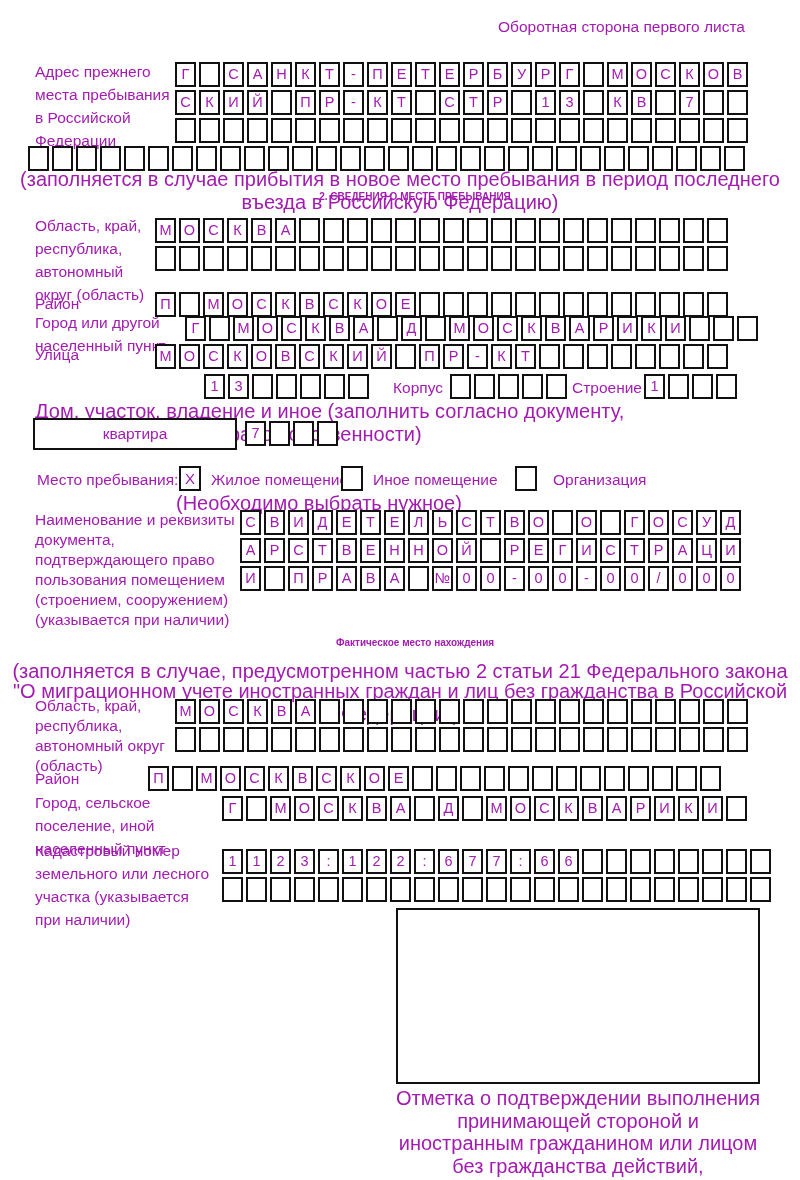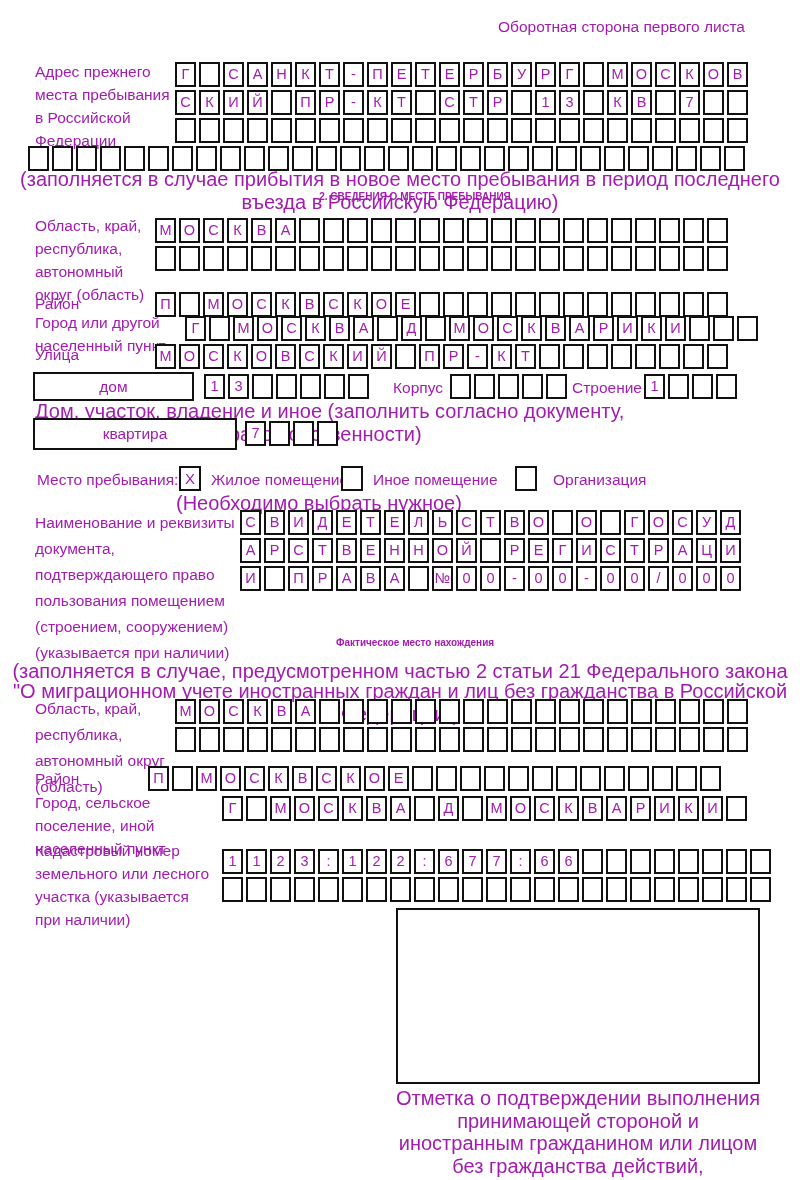--- a/index.html
+++ b/index.html
@@ -1,20 +1,20 @@
 <!DOCTYPE html>
 <html><head>
 <meta charset="utf-8">
 <style>
   html,body{margin:0;padding:0;background:#fff;}
   .form{position:relative;width:800px;height:1180px;background:#fff;color:#a21caf;
         font-family:Liberation Sans, sans-serif;overflow:hidden;}
   .abs{position:absolute;}
   .lbl{font-size:15.5px;line-height:23px;}
-  .lbl-tight{font-size:15.5px;line-height:26px;}
+  .lbl-tight{font-size:15.5px;line-height:20px;}
   .corner{position:absolute;top:18px;right:55px;font-size:15.5px;}
   .title{position:absolute;left:15px;width:800px;text-align:center;font-weight:bold;font-size:10px;}
   .note{position:absolute;font-size:20px;}
   .note-c{left:0;width:800px;text-align:center;}
   .boxrow{position:absolute;white-space:nowrap;height:24px;}
   .cell{display:inline-block;box-sizing:content-box;width:17px;height:21px;border:2px solid #111;
         margin-right:3px;text-align:center;font-size:14.5px;line-height:21px;vertical-align:top;
         background:#fff;}
   .widebox{position:absolute;border:2px solid #111;display:flex;align-items:center;justify-content:center;
         font-size:15.5px;background:#fff;}
@@ -44,21 +44,20 @@
 
   <div class="abs lbl" style="left:35px;top:292px">Район</div>
   <div class="boxrow" style="left:155px;top:292px"><span class="cell">П</span><span class="cell"></span><span class="cell">М</span><span class="cell">О</span><span class="cell">С</span><span class="cell">К</span><span class="cell">В</span><span class="cell">С</span><span class="cell">К</span><span class="cell">О</span><span class="cell">Е</span><span class="cell"></span><span class="cell"></span><span class="cell"></span><span class="cell"></span><span class="cell"></span><span class="cell"></span><span class="cell"></span><span class="cell"></span><span class="cell"></span><span class="cell"></span><span class="cell"></span><span class="cell"></span><span class="cell"></span></div>
 
   <div class="abs lbl" style="left:35px;top:311px;width:150px">Город или другой населенный пункт</div>
   <div class="boxrow" style="left:185px;top:316px"><span class="cell">Г</span><span class="cell"></span><span class="cell">М</span><span class="cell">О</span><span class="cell">С</span><span class="cell">К</span><span class="cell">В</span><span class="cell">А</span><span class="cell"></span><span class="cell">Д</span><span class="cell"></span><span class="cell">М</span><span class="cell">О</span><span class="cell">С</span><span class="cell">К</span><span class="cell">В</span><span class="cell">А</span><span class="cell">Р</span><span class="cell">И</span><span class="cell">К</span><span class="cell">И</span><span class="cell"></span><span class="cell"></span><span class="cell"></span></div>
 
   <div class="abs lbl" style="left:35px;top:343px">Улица</div>
   <div class="boxrow" style="left:155px;top:344px"><span class="cell">М</span><span class="cell">О</span><span class="cell">С</span><span class="cell">К</span><span class="cell">О</span><span class="cell">В</span><span class="cell">С</span><span class="cell">К</span><span class="cell">И</span><span class="cell">Й</span><span class="cell"></span><span class="cell">П</span><span class="cell">Р</span><span class="cell">-</span><span class="cell">К</span><span class="cell">Т</span><span class="cell"></span><span class="cell"></span><span class="cell"></span><span class="cell"></span><span class="cell"></span><span class="cell"></span><span class="cell"></span><span class="cell"></span></div>
 
-  <div class="widebox" style="left:33px;top:372px;width:157px;height:25px">дом</div>
   <div class="boxrow" style="left:204px;top:374px"><span class="cell">1</span><span class="cell">3</span><span class="cell"></span><span class="cell"></span><span class="cell"></span><span class="cell"></span><span class="cell"></span></div>
   <div class="abs lbl" style="left:393px;top:376px">Корпус</div>
   <div class="boxrow" style="left:450px;top:374px"><span class="cell"></span><span class="cell"></span><span class="cell"></span><span class="cell"></span><span class="cell"></span></div>
   <div class="abs lbl" style="left:572px;top:376px">Строение</div>
   <div class="boxrow" style="left:644px;top:374px"><span class="cell">1</span><span class="cell"></span><span class="cell"></span><span class="cell"></span></div>
   <div class="note" style="left:35px;top:400px">Дом, участок, владение и иное (заполнить согласно документу, подтверждающему право собственности)</div>
 
   <div class="widebox" style="left:33px;top:418px;width:200px;height:28px">квартира</div>
   <div class="boxrow" style="left:245px;top:421px"><span class="cell">7</span><span class="cell"></span><span class="cell"></span><span class="cell"></span></div>
 

